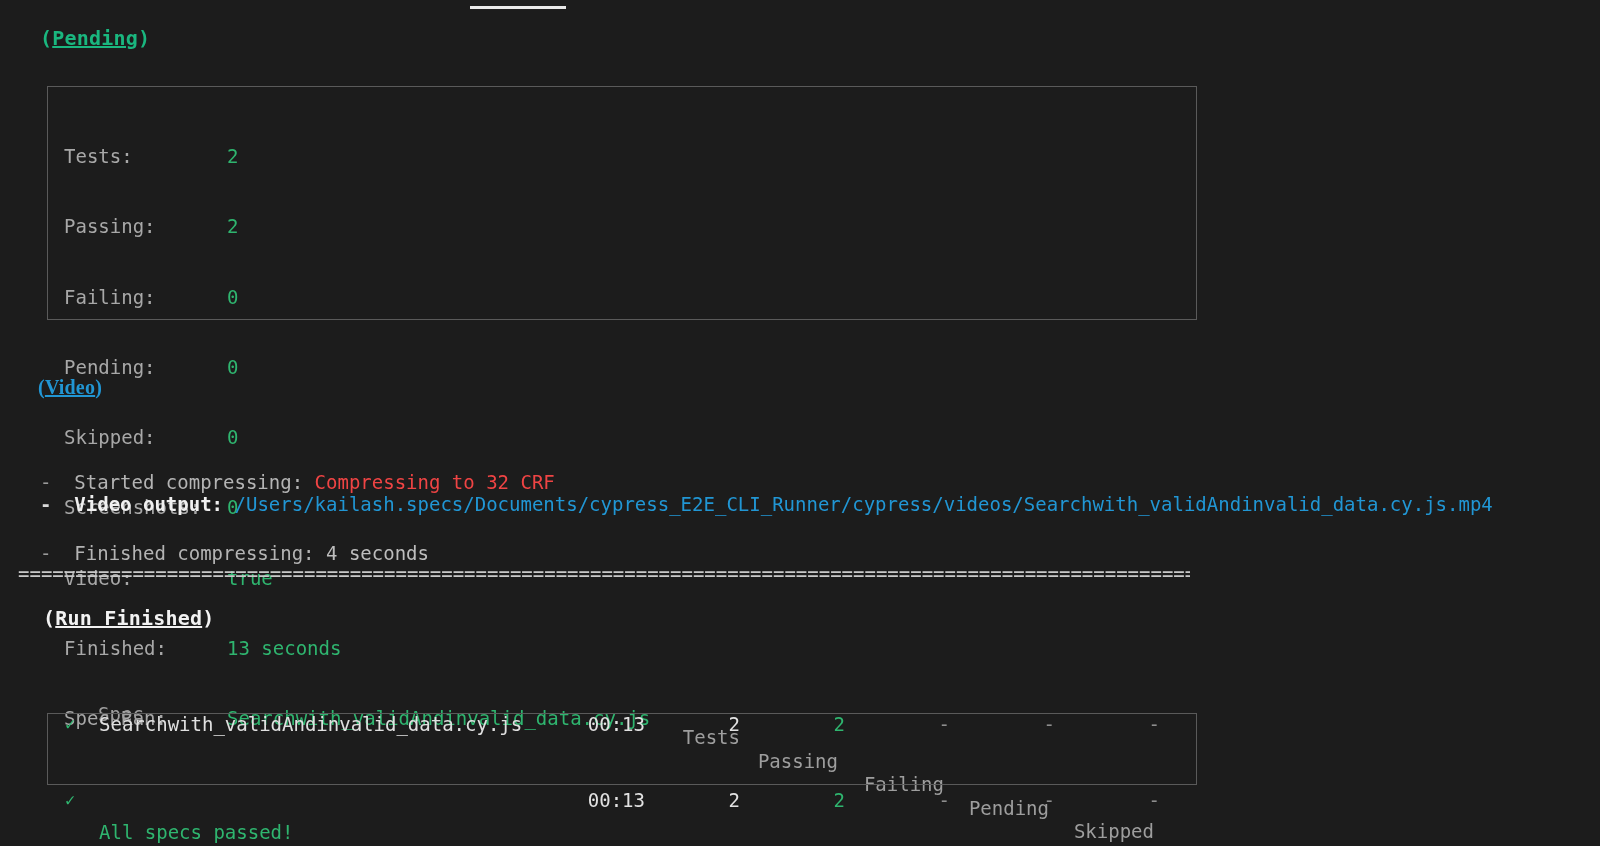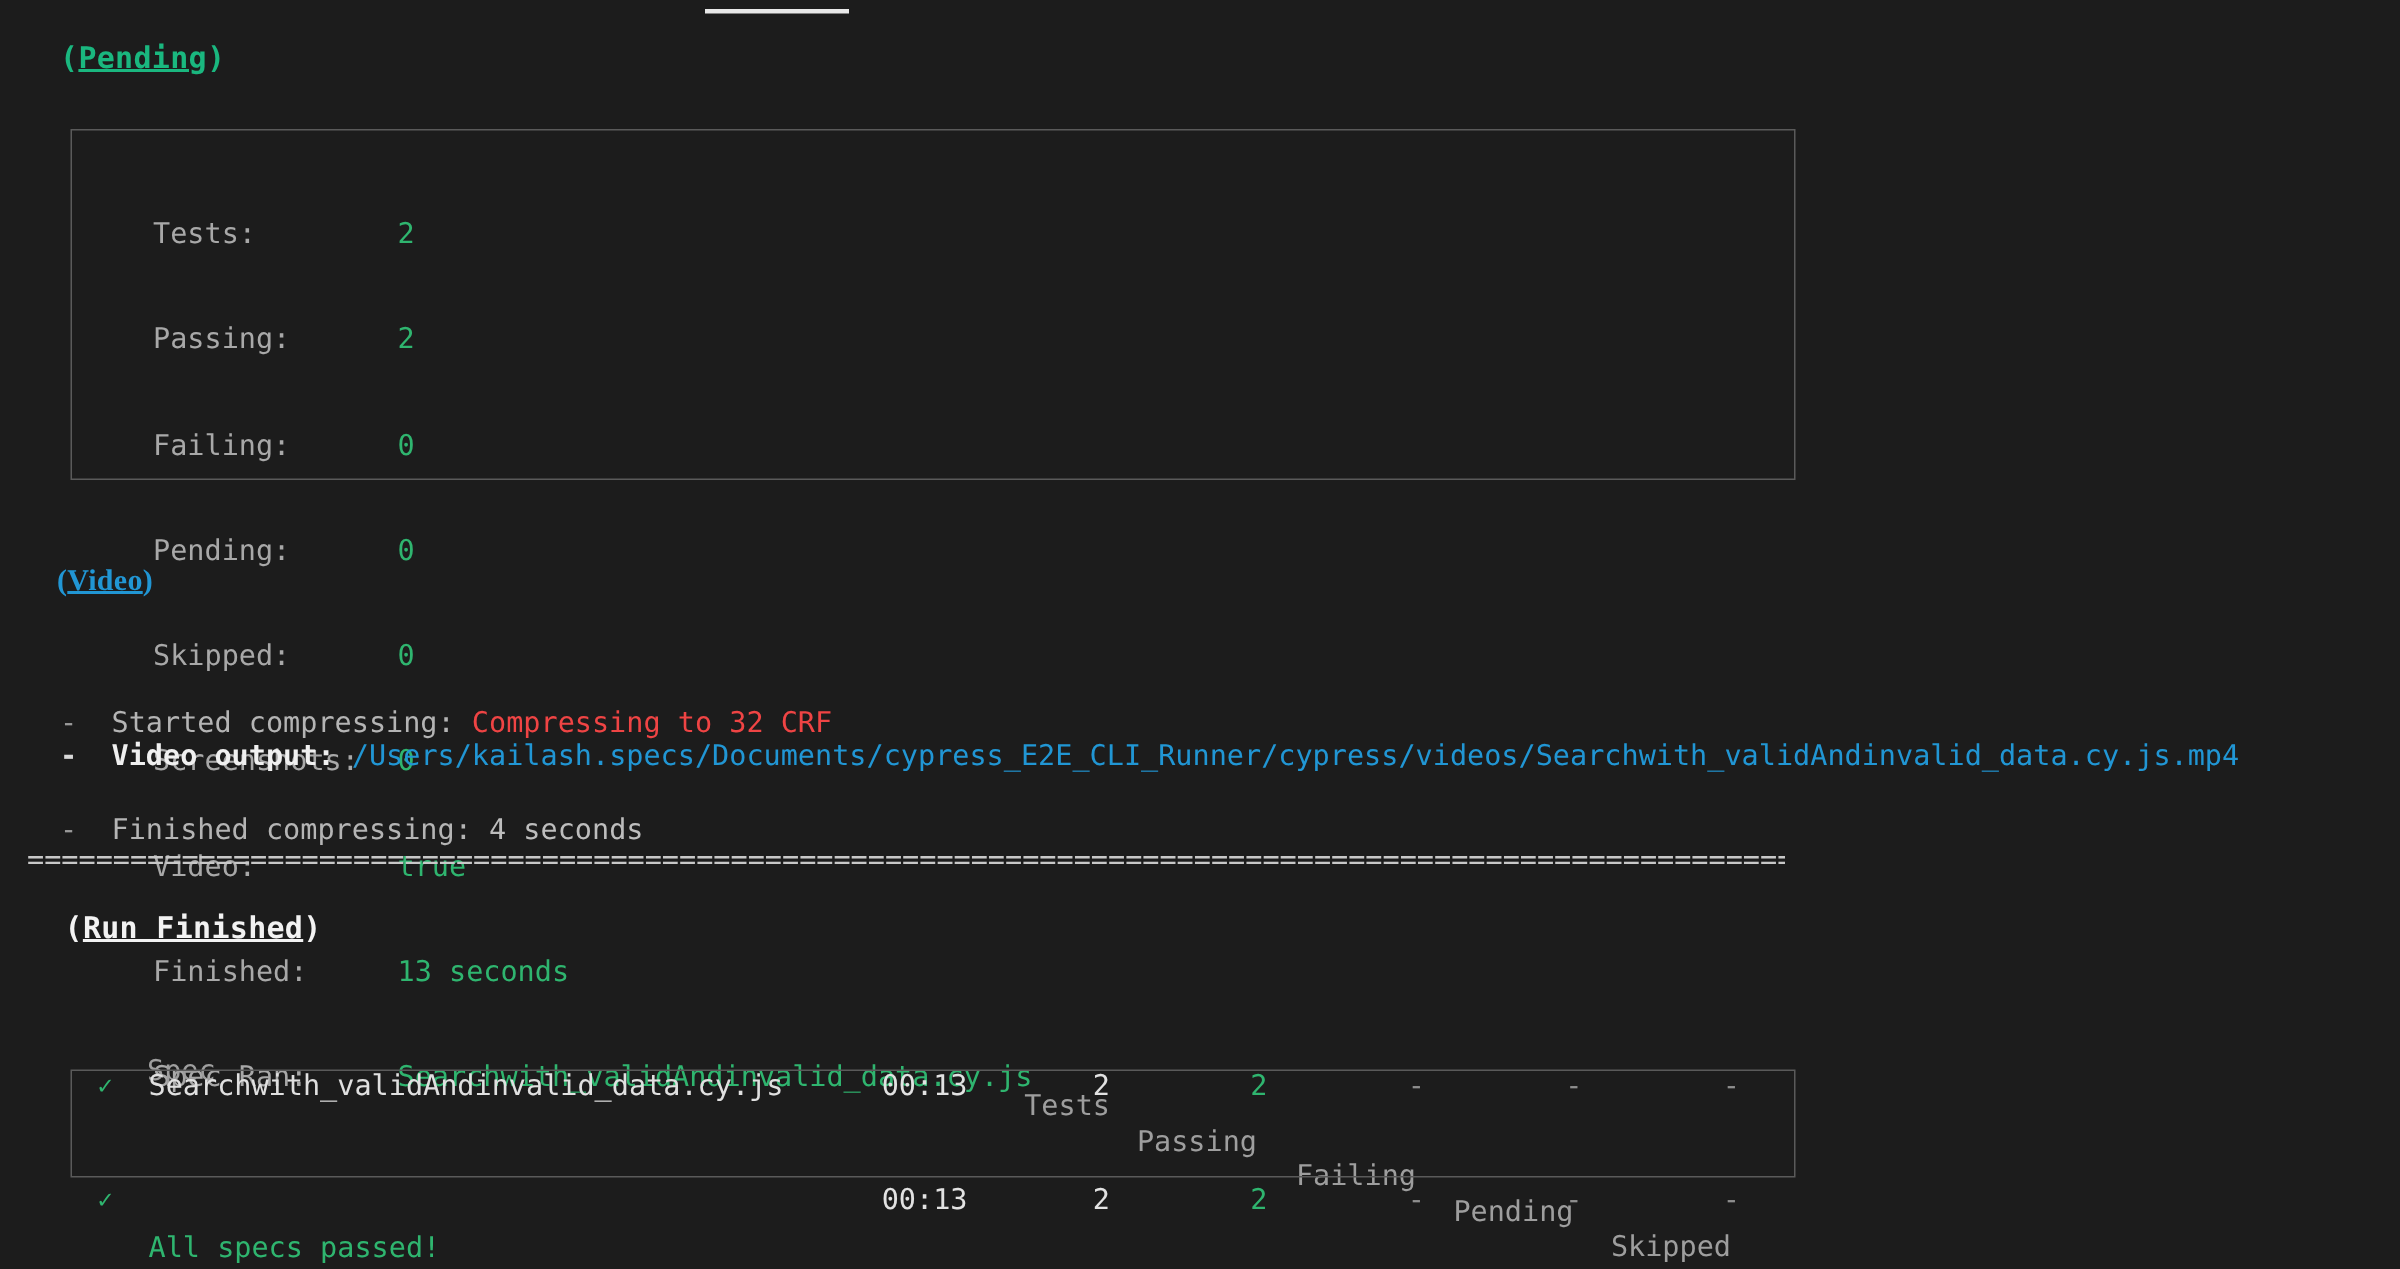--- a/index.html
+++ b/index.html
@@ -51,21 +51,21 @@
     height: 234px;
     border: 1px solid #5a5a5a;
     box-sizing: border-box;
   }
   .results-list {
     position: absolute;
     left: 64px;
     top: 98px;
     white-space: pre;
   }
-  .res-row { height: 23.3px; white-space: pre; margin-left: 38px; }
+  .res-row { height: 23.3px; white-space: pre; }
   .res-label {
     display: inline-block;
     width: 163px;
     color: #a8a8a8;
   }
   .res-value { color: #2fb56f; }
 
   
   .video-lines {
     position: absolute;

